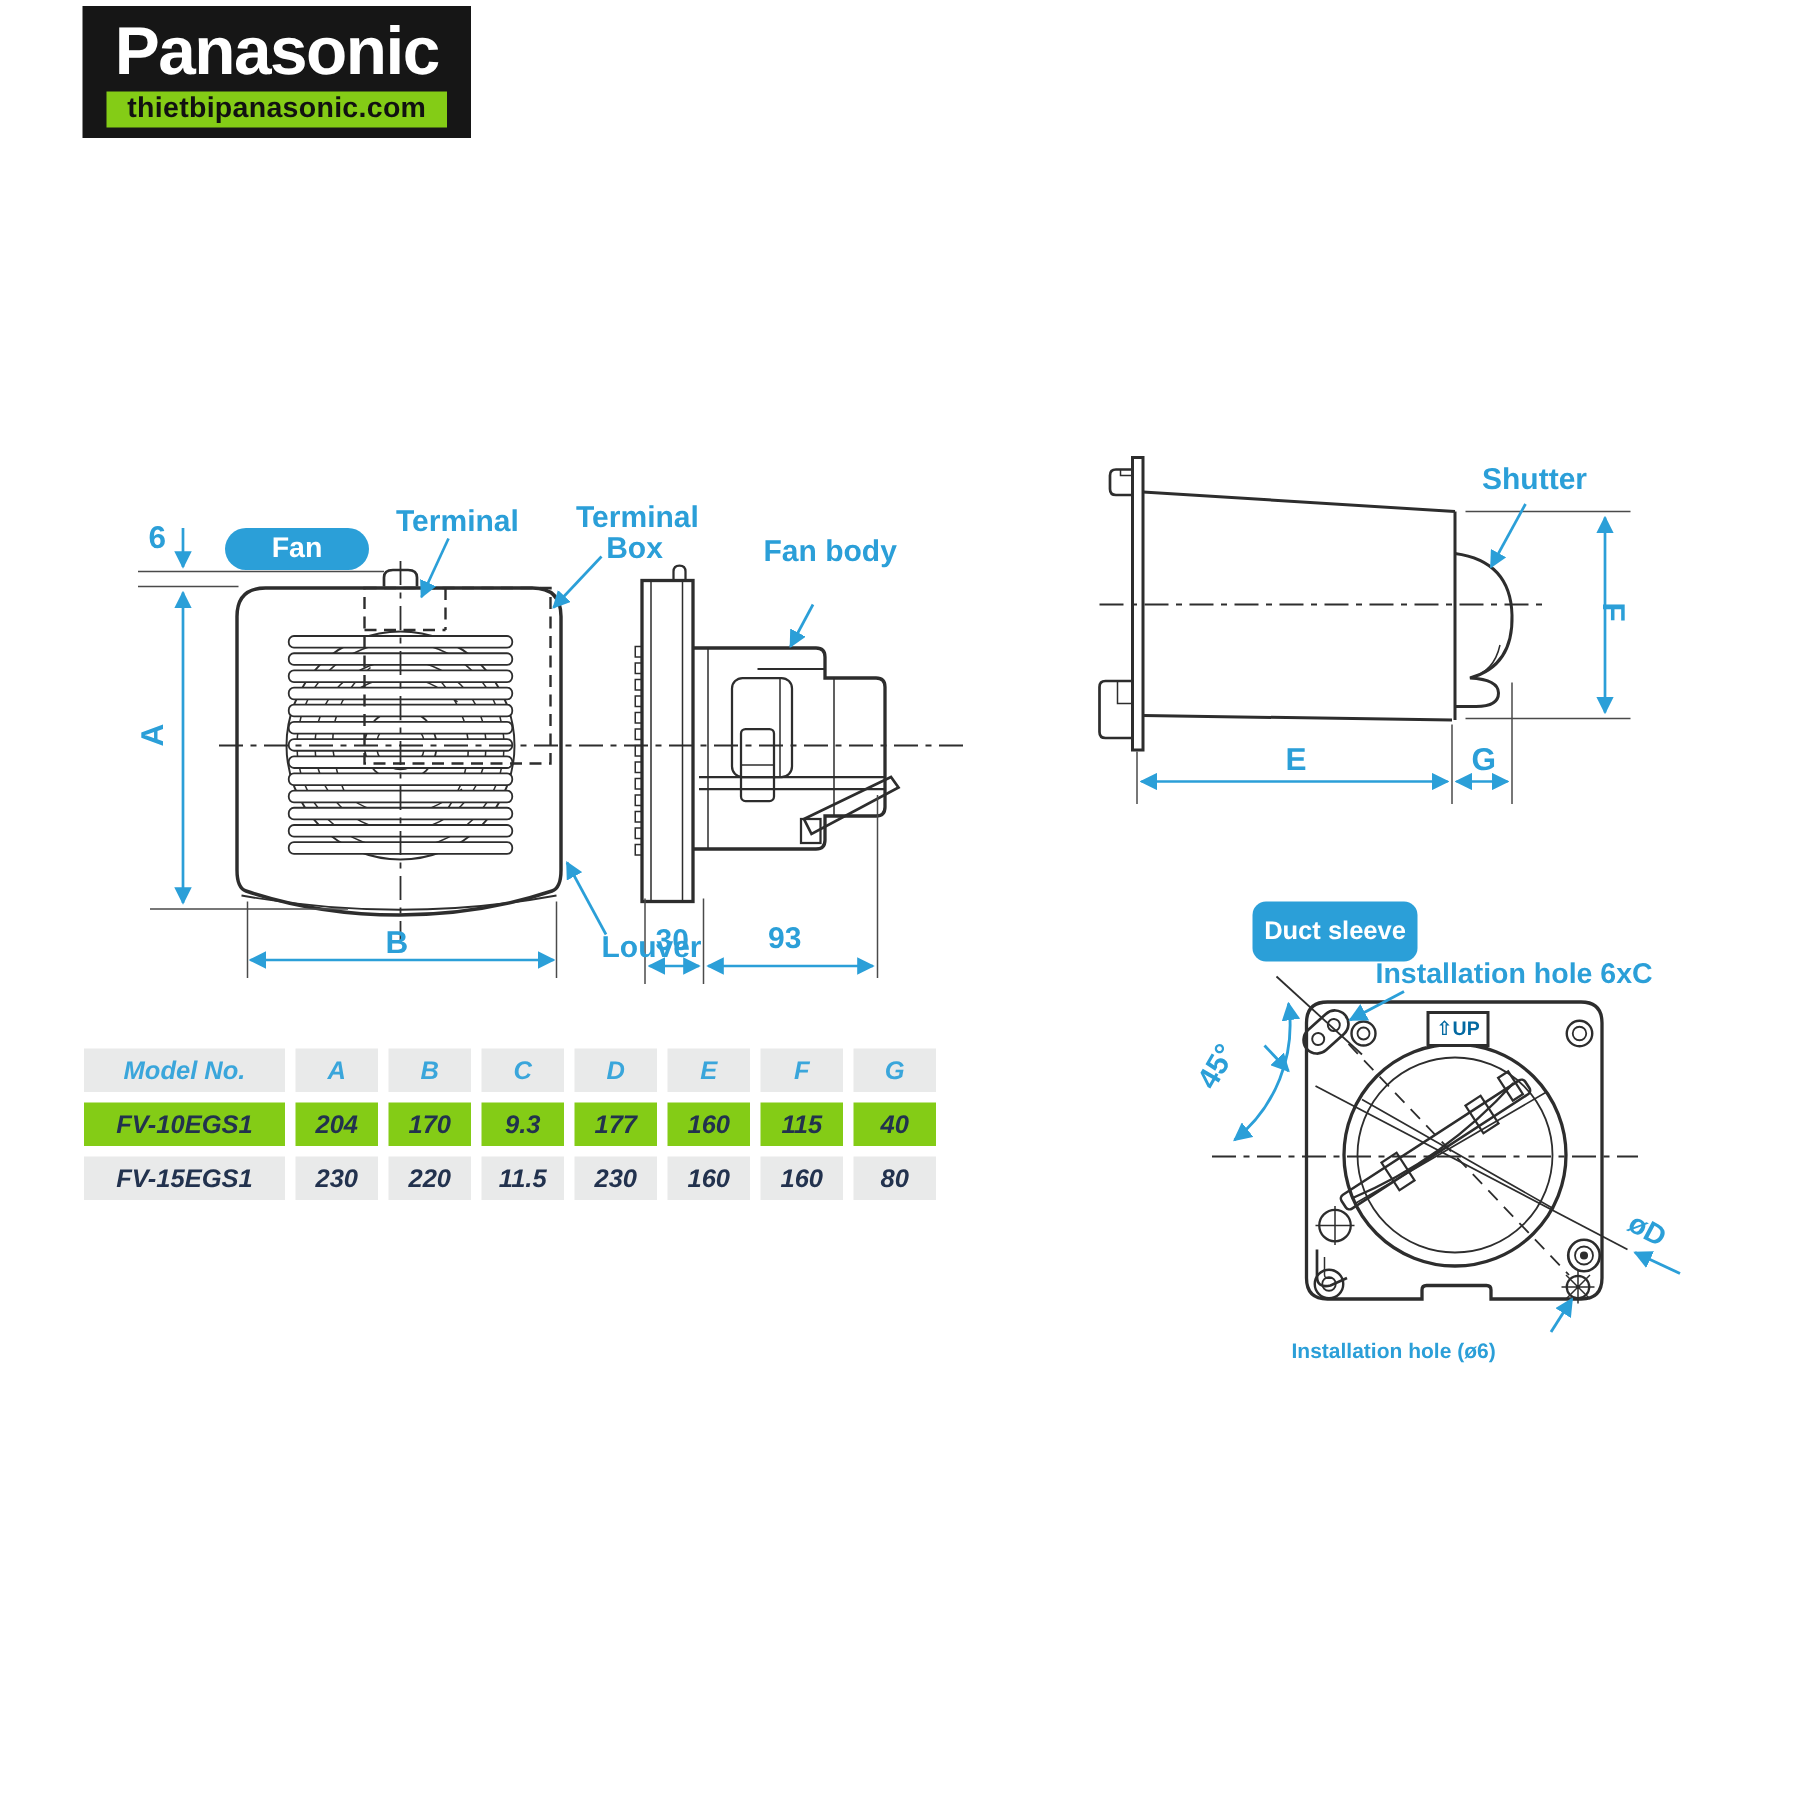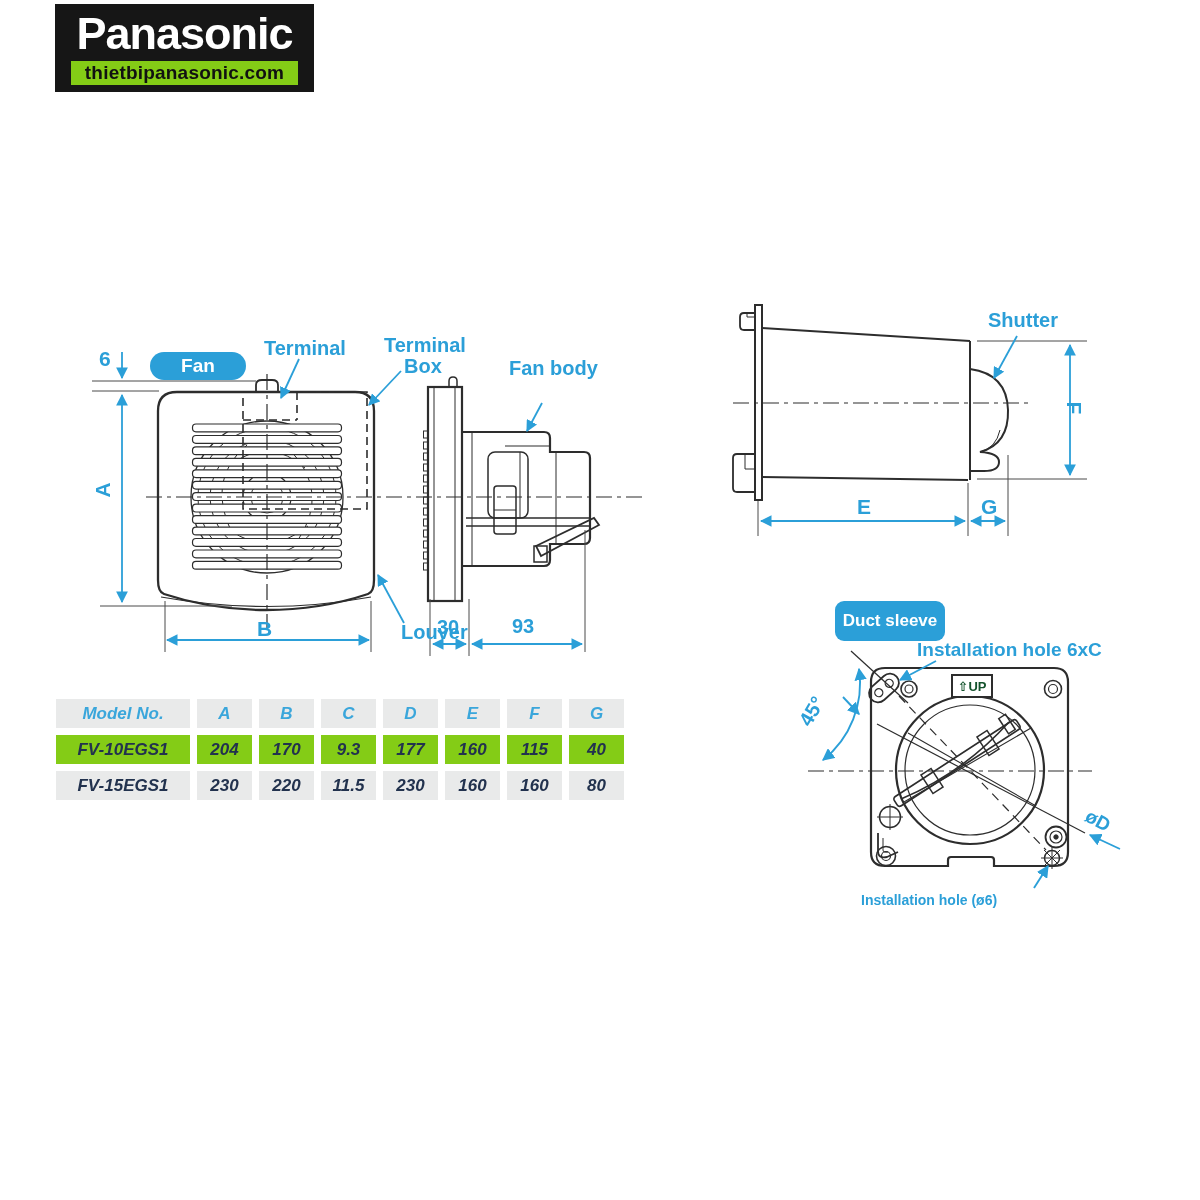--- a/index.html
+++ b/index.html
@@ -20,21 +20,21 @@
   .badge{position:absolute;background:#2b9fd8;color:#fff;font-weight:700;display:flex;
          align-items:center;justify-content:center;}
   .badge.fan{left:150px;top:331px;width:96px;height:28px;border-radius:14px;font-size:19px;margin-top:21px;}
   .badge.duct{left:835px;top:601px;width:110px;height:40px;border-radius:9px;font-size:17px;}
 
   .rot-ccw{transform:rotate(-90deg);}
   .rot-cw{transform:rotate(90deg);}
 
   .up-box{position:absolute;left:951px;top:674px;width:38px;height:20px;border:2px solid #2d2d2d;
           background:#fff;display:flex;align-items:center;justify-content:center;
-          font-size:13px;font-weight:700;color:#14532d;letter-spacing:0;}
+          font-size:13px;font-weight:700;color:#0369a1;letter-spacing:0;}
 
   
   .spec-table{position:absolute;left:56px;top:699px;display:grid;
               grid-template-columns:134px repeat(7,55px);column-gap:7px;row-gap:7px;}
   .cell{height:29px;display:flex;align-items:center;justify-content:center;
         background:#e9eaea;color:#22324e;font-weight:700;font-size:17px;font-style:italic;}
   .cell.head{color:#3aa6db;}
   .cell.hl{background:#84cc16;}
 </style>
 </head>

